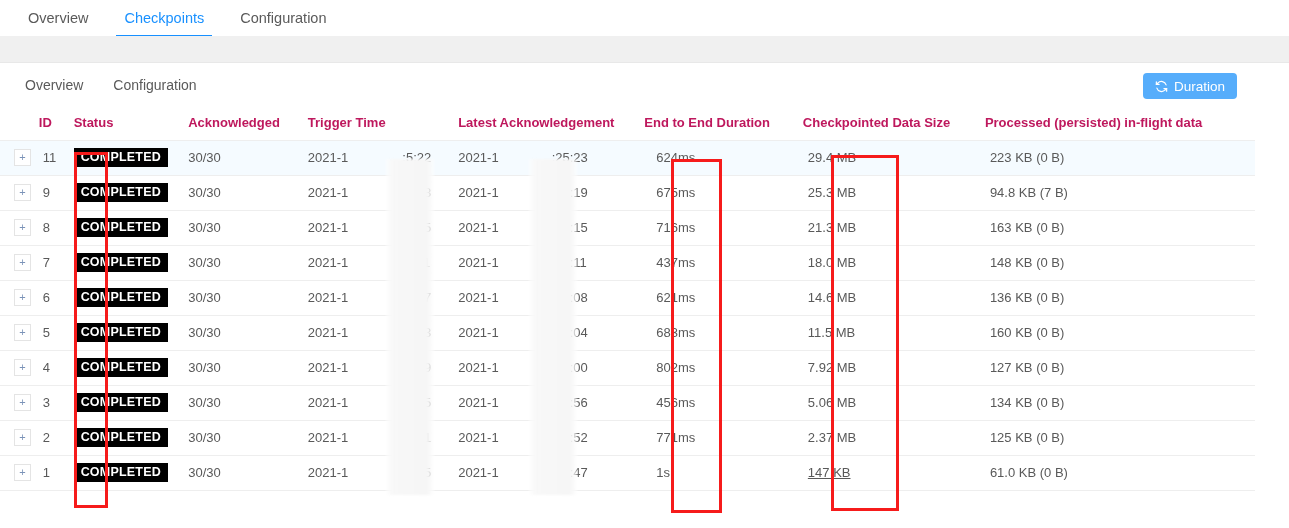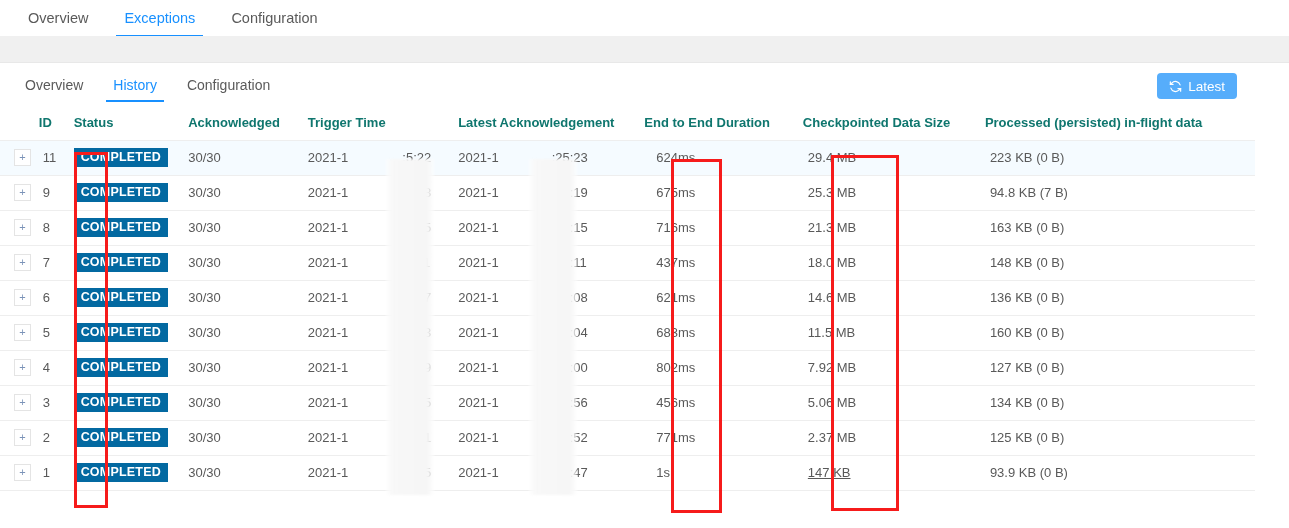--- a/index.html
+++ b/index.html
@@ -123,21 +123,21 @@
   }
   table.ckp {
     width: 1255px;
     border-collapse: collapse;
     table-layout: fixed;
     margin-left: 0;
   }
   table.ckp th {
     font-size: 13px;
     font-weight: bold;
-    color: #0f766e;
+    color: #be185d;
     text-align: left;
     padding: 0 0 10px 0;
     height: 34px;
     vertical-align: bottom;
     white-space: nowrap;
   }
   table.ckp td {
     font-size: 13px;
     color: #595959;
     height: 35px;
@@ -172,21 +172,21 @@
     line-height: 15px;
     text-align: center;
     margin-left: 14px;
     cursor: pointer;
     font-family: "Liberation Sans", sans-serif;
     padding: 0;
   }
 
   .badge-completed {
     display: inline-block;
-    background: #0369a1;
+    background: #000000;
     color: #ffffff;
     font-size: 12.5px;
     font-weight: bold;
     letter-spacing: 0.2px;
     padding: 2px 7px 3px 7px;
     line-height: 1.15;
   }
 
   
   .redact {
@@ -216,51 +216,48 @@
 </head>
 <body>
 
 <div id="app">
 
   <div class="top-tabs">
     <div class="top-tab">
         <span>Overview</span>
       </div>
     <div class="top-tab active">
-        <span>Exceptions</span>
+        <span>Checkpoints</span>
       </div>
     <div class="top-tab">
         <span>Configuration</span>
       </div>
   </div>
 
   <div class="gray-band"></div>
 
   <div class="sub-tabs">
     <div class="sub-tab">
         <span>Overview</span>
-      </div>
-    <div class="sub-tab active">
-        <span>History</span>
       </div>
     <div class="sub-tab">
         <span>Configuration</span>
       </div>
   </div>
 
   <button class="refresh-button">
     <span>
       <svg width="13" height="13" viewBox="0 0 24 24" fill="none" stroke="#ffffff" stroke-width="2.2" stroke-linecap="round">
         <path d="M20.5 9A9 9 0 0 0 5.3 5.6L2.5 8.2"></path>
         <path d="M3.5 15A9 9 0 0 0 18.7 18.4l2.8-2.6"></path>
         <path d="M2.5 3.2v5h5"></path>
         <path d="M21.5 20.8v-5h-5"></path>
       </svg>
     </span>
-    <span>Latest</span>
+    <span>Duration</span>
   </button>
 
   <div class="table-wrap">
     <table class="ckp">
       <colgroup>
         <col class="c-exp">
           <col class="c-id">
           <col class="c-st">
           <col class="c-ack">
         <col class="c-trig">
@@ -384,21 +381,21 @@
           </tr>
           <tr>
             <td><button class="expand-btn">+</button></td>
             <td class="td-id">1</td>
             <td><span class="badge-completed">COMPLETED</span></td>
             <td>30/30</td>
             <td><span>2021-1</span><span style="display: inline-block; width: 54px;"></span><span>:4:45</span></td>
             <td><span>2021-1</span><span style="display: inline-block; width: 53px;"></span><span>:24:47</span></td>
             <td style="padding-left: 12px;">1s</td>
             <td style="padding-left: 5px; text-decoration: underline;">147 KB</td>
-            <td style="padding-left: 5px;">93.9 KB (0 B)</td>
+            <td style="padding-left: 5px;">61.0 KB (0 B)</td>
           </tr>
         </tbody>
     </table>
   </div>
 
   <div class="redact" id="redact-trigger"></div>
   <div class="redact" id="redact-latest"></div>
 
   <div class="annot-rect" id="annot-id"></div>
   <div class="annot-rect" id="annot-dur"></div>

